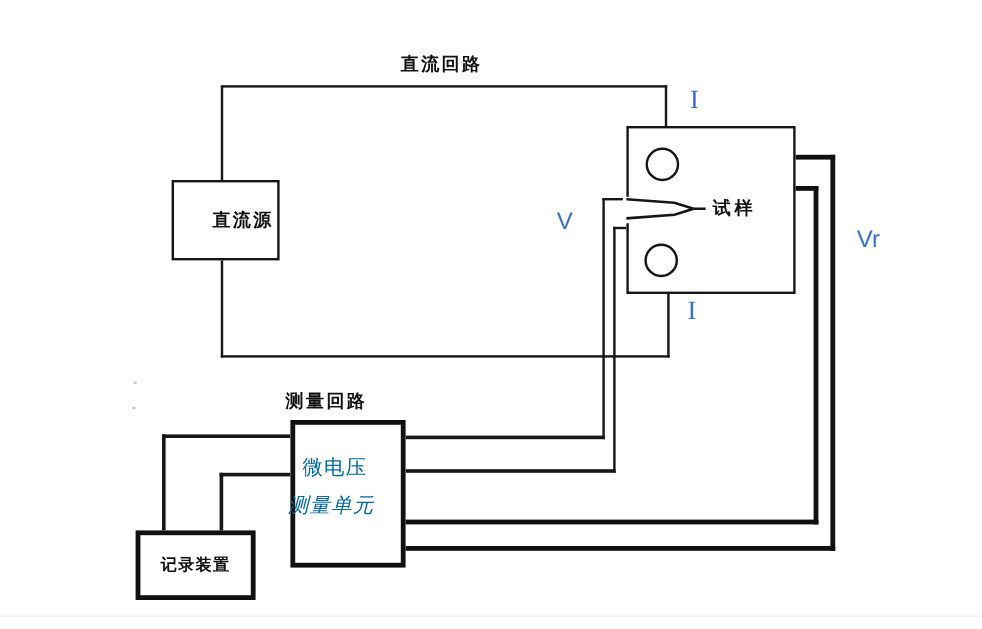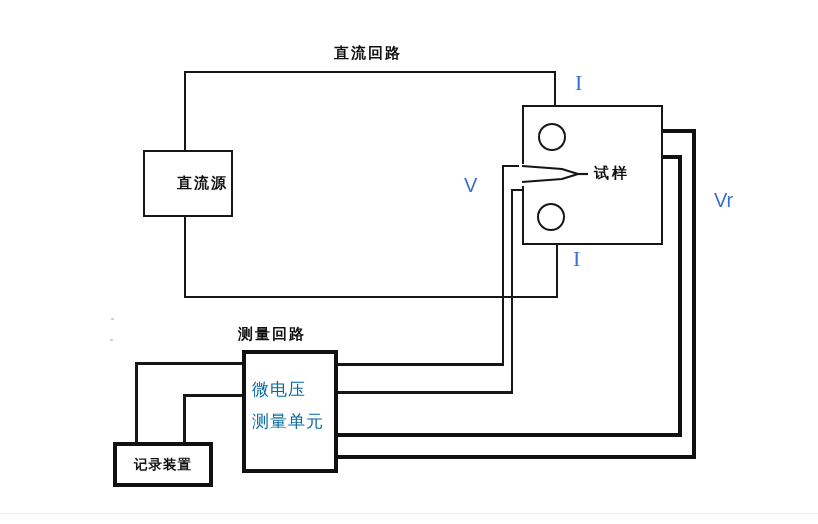--- a/index.html
+++ b/index.html
@@ -62,23 +62,23 @@
 
   <svg style="position:absolute;left:512px;top:158px;" width="84" height="34" viewBox="0 0 84 34">
     <rect x="7" y="6" width="8" height="22" fill="#ffffff"></rect>
     <polyline points="10,8 50,11 66,16" fill="none" stroke="#161616" stroke-width="2.2"></polyline>
     <polyline points="10,24 50,21 66,16" fill="none" stroke="#161616" stroke-width="2.2"></polyline>
     <line x1="66" y1="16" x2="76" y2="16" stroke="#161616" stroke-width="2.2"></line>
   </svg>
 
   <div class="box box-thick" style="left:242px;top:350px;width:96px;height:123px;"></div>
   <span class="lbl mu-text" style="left:252px;top:378px;">微电压</span>
-  <span class="lbl mu-text" style="left:252px;top:410px;">测量单元</span>
+  <span class="lbl mu-text" style="left:240px;top:410px;font-style:italic;">测量单元</span>
 
-  <div class="box box-thick" style="left:113px;top:442px;width:100px;height:45px;">
+  <div class="box box-thick" style="left:113px;top:442px;width:100px;height:58px;">
     <span class="cjk-bold" style="font-size:13.5px;letter-spacing:1px;">记录装置</span>
   </div>
 
   <span class="lbl cjk-bold" style="left:334px;top:44px;">直流回路</span>
   <span class="lbl cjk-bold" style="left:238px;top:325px;">测量回路</span>
   <span class="lbl cjk-bold" style="left:594px;top:164px;letter-spacing:3px;">试样</span>
 
   <span class="lbl blue blue-serif" style="left:575px;top:70px;">I</span>
   <span class="lbl blue blue-serif" style="left:573px;top:246px;">I</span>
   <span class="lbl blue blue-sans" style="left:464px;top:174px;">V</span>

